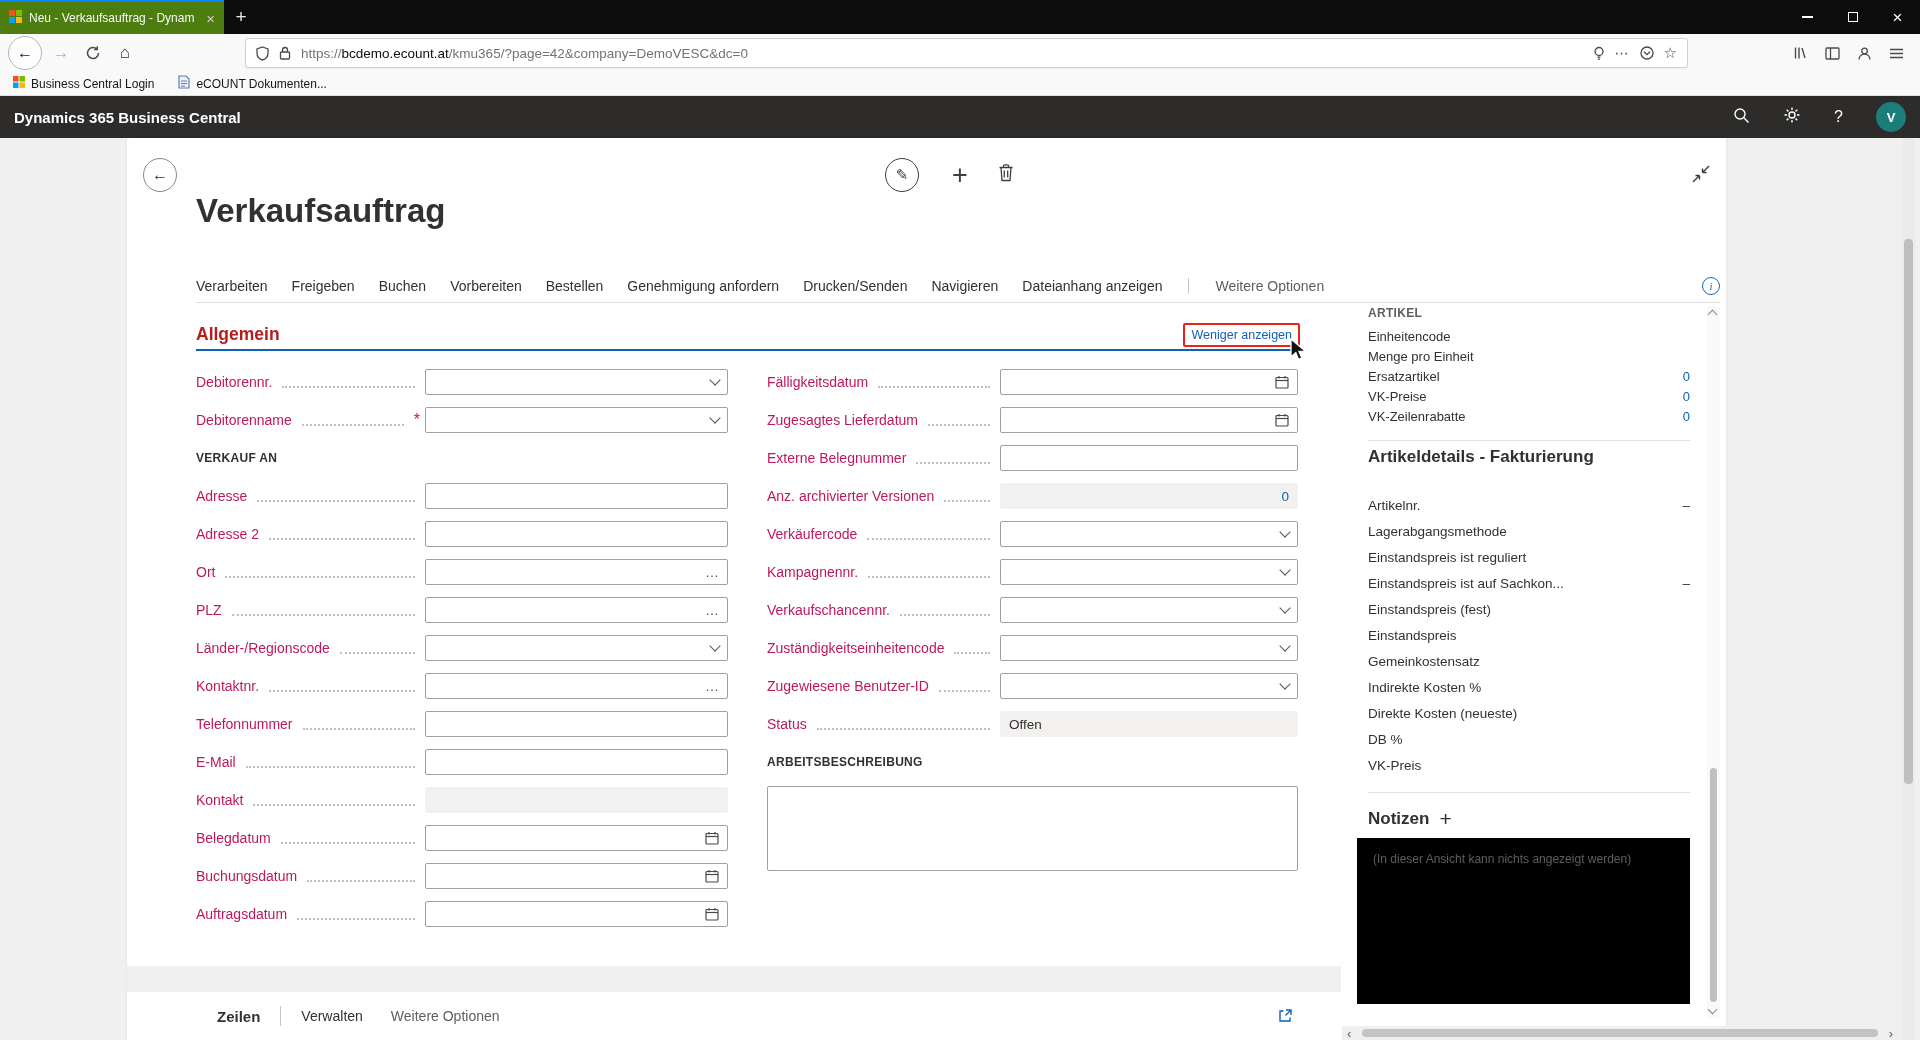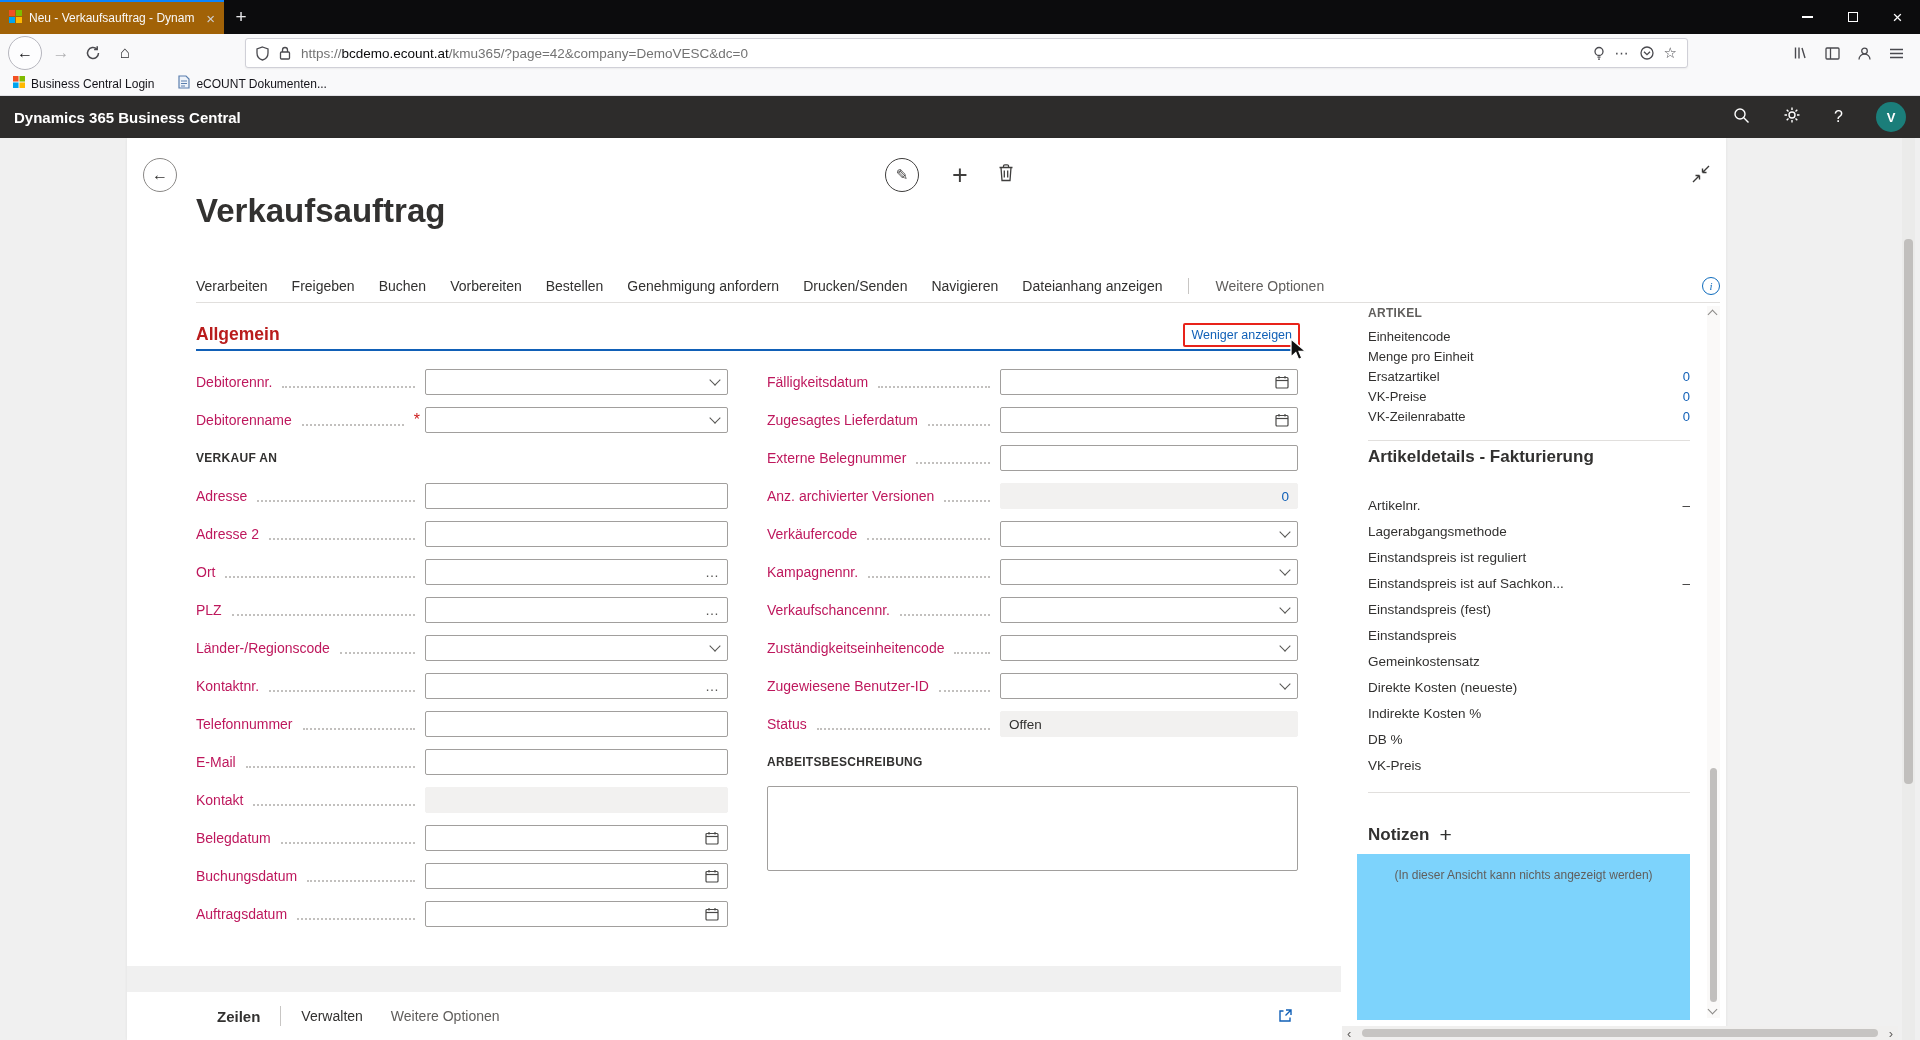--- a/index.html
+++ b/index.html
@@ -1,21 +1,21 @@
 <!DOCTYPE html>
 <html><head>
 <meta charset="utf-8">
 <style>
   * { margin:0; padding:0; box-sizing:border-box; }
   body { font-family:"Liberation Sans", sans-serif; }
   .stage { position:relative; width:1920px; height:1040px; overflow:hidden; background:#f0f0f0; font-family:"Liberation Sans",sans-serif; }
 
   
   .tabbar { position:absolute; top:0; left:0; right:0; height:34px; background:#0c0c0d; display:flex; align-items:stretch; }
-  .tab { width:224px; background:#a16207; border-top:2px solid #0a84ff; display:flex; align-items:center; padding:0 9px; gap:7px; color:#f9f9fa; font-size:12px; }
+  .tab { width:224px; background:#4d7c0f; border-top:2px solid #0a84ff; display:flex; align-items:center; padding:0 9px; gap:7px; color:#f9f9fa; font-size:12px; }
   .tabtitle { flex:1; white-space:nowrap; overflow:hidden; }
   .tabclose { color:#cfcfd2; font-size:15px; line-height:1; }
   .newtab { width:34px; display:flex; align-items:center; justify-content:center; color:#e7e7e9; font-size:19px; }
   .wincontrols { margin-left:auto; display:flex; }
   .winbtn { width:45px; display:flex; align-items:center; justify-content:center; color:#fff; }
   .glyph-min { width:11px; height:2px; background:#fff; }
   .glyph-max { width:10px; height:10px; border:1.3px solid #fff; }
   .glyph-close { font-size:17px; line-height:1; }
 
   .navbar { position:absolute; top:34px; left:0; right:0; height:38px; background:#f9f9fa; display:flex; align-items:center; padding:0 8px; }
@@ -85,23 +85,23 @@
   .fb-cap { font-size:12px; font-weight:700; color:#605e5c; height:20px; letter-spacing:.3px; }
   .fb-row { height:20px; display:flex; align-items:center; justify-content:space-between; }
   .fb-label { font-size:13px; color:#323130; white-space:nowrap; }
   .fb-val { font-size:13px; color:#1160b7; }
   .fb-div { border-top:1px solid #e1dfdd; margin-top:14px; }
   .fb-h { font-size:17px; font-weight:600; color:#323130; margin-top:6px; height:22px; }
   .fb2-rows { margin-top:23px; }
   .fb2-row { height:26px; display:flex; align-items:center; justify-content:space-between; }
   .fb-label2 { font-size:13.5px; color:#323130; white-space:nowrap; }
   .fb-val2 { font-size:13.5px; color:#323130; }
-  .fb-noteshead { margin-top:31px; height:22px; display:flex; align-items:center; gap:10px; font-size:17px; font-weight:600; color:#323130; }
+  .fb-noteshead { margin-top:15px; height:22px; display:flex; align-items:center; gap:10px; font-size:17px; font-weight:600; color:#323130; }
   .fb-plus { font-weight:300; font-size:21px; color:#323130; }
-  .notesbox { margin-top:8px; margin-left:-11px; width:333px; height:166px; background:#7dd3fc; display:flex; justify-content:center; padding-top:14px; font-size:12px; color:#605e5c; }
+  .notesbox { margin-top:8px; margin-left:-11px; width:333px; height:166px; background:#000000; display:flex; padding-top:14px; font-size:12px; color:#605e5c;padding-left:16px; }
 
   .fbscroll { position:absolute; left:1580px; top:168px; width:13px; height:712px; background:#faf9f8; }
   .sb-chev { width:7px; height:7px; border-right:1.4px solid #8a8886; border-bottom:1.4px solid #8a8886; position:absolute; left:2px; }
   .sb-up { top:5px; transform:rotate(-135deg); }
   .sb-down { bottom:5px; transform:rotate(45deg); }
   .fb-thumb { position:absolute; left:3px; width:7px; top:462px; height:234px; background:#c1bfbd; border-radius:4px; }
 
   
   .linesgap { position:absolute; left:0; top:828px; width:1214px; height:26px; background:#f0f0f0; }
   .linesbar { position:absolute; left:0; top:854px; width:1214px; height:48px; background:#fff; display:flex; align-items:center; padding-left:90px; }
@@ -543,25 +543,25 @@
             </div>
           <div class="fb2-row">
               <span class="fb-label2">Einstandspreis</span>
               <span class="fb-val2"></span>
             </div>
           <div class="fb2-row">
               <span class="fb-label2">Gemeinkostensatz</span>
               <span class="fb-val2"></span>
             </div>
           <div class="fb2-row">
+              <span class="fb-label2">Indirekte Kosten %</span>
+              <span class="fb-val2"></span>
+            </div>
+          <div class="fb2-row">
               <span class="fb-label2">Direkte Kosten (neueste)</span>
-              <span class="fb-val2"></span>
-            </div>
-          <div class="fb2-row">
-              <span class="fb-label2">Indirekte Kosten %</span>
               <span class="fb-val2"></span>
             </div>
           <div class="fb2-row">
               <span class="fb-label2">DB %</span>
               <span class="fb-val2"></span>
             </div>
           <div class="fb2-row">
               <span class="fb-label2">VK-Preis</span>
               <span class="fb-val2"></span>
             </div>

